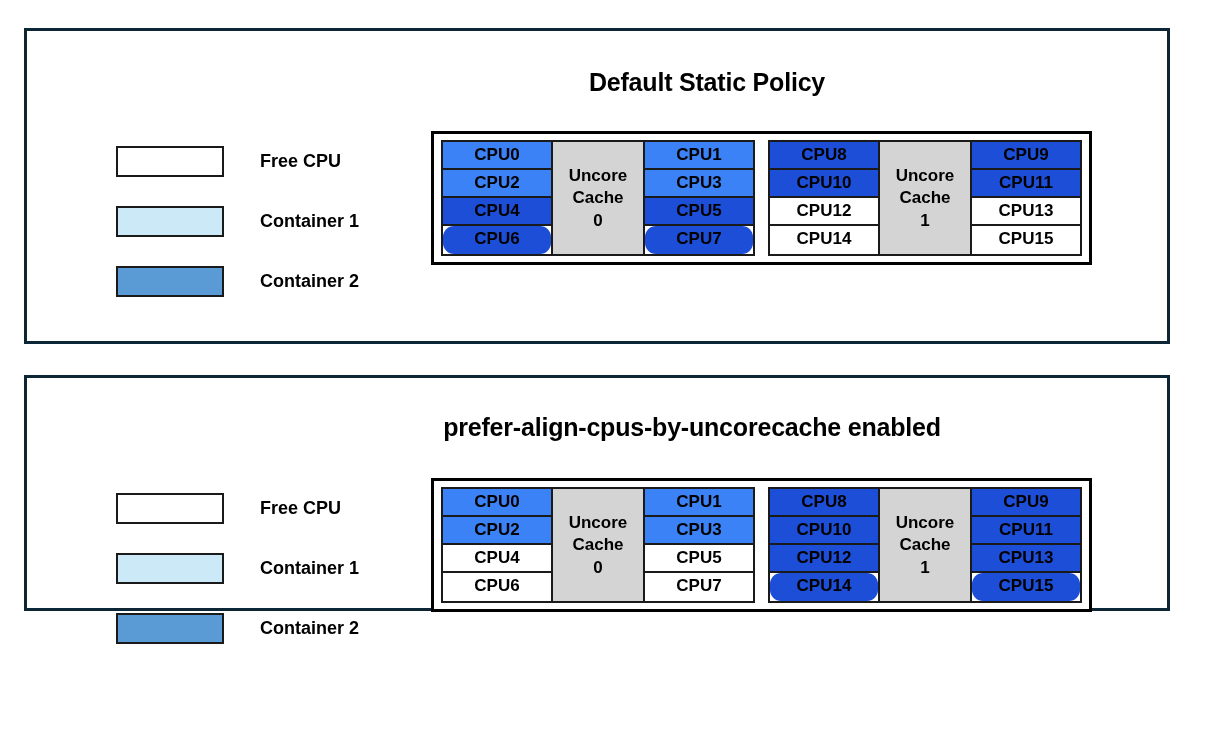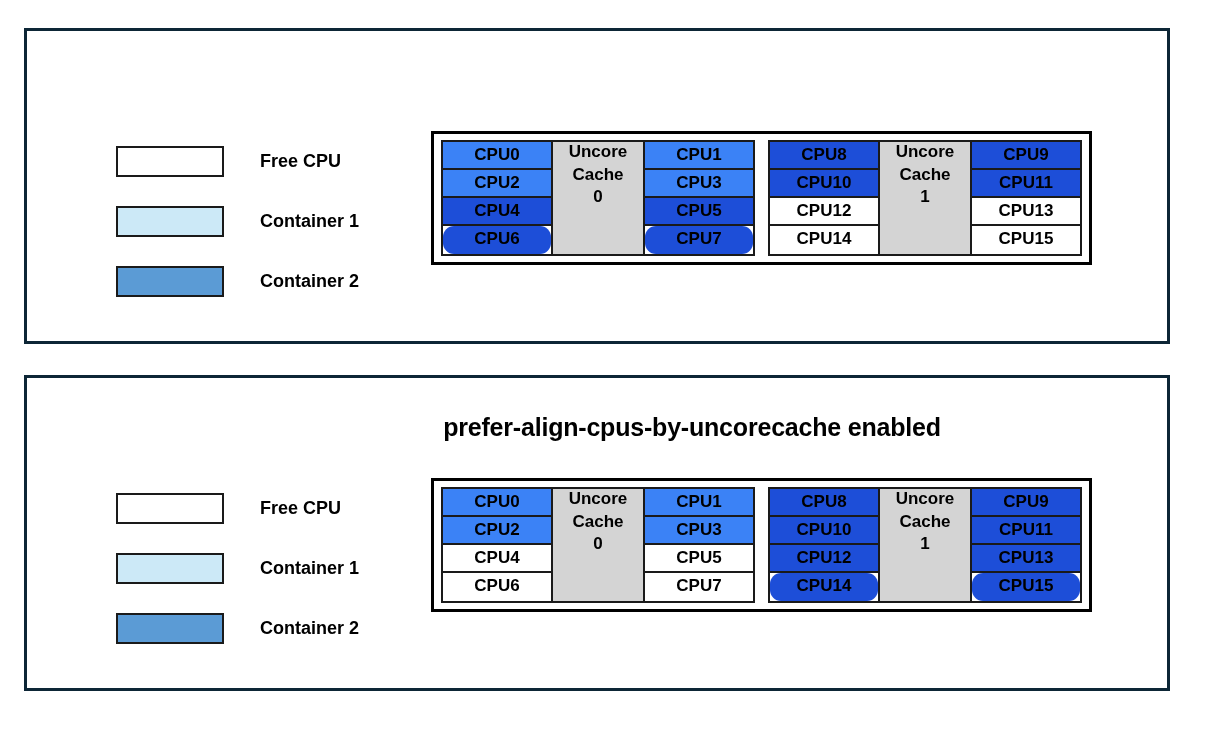--- a/index.html
+++ b/index.html
@@ -22,21 +22,21 @@
 
   
   .panel {
     position: absolute;
     left: 24px;
     width: 1146px;
     border: 3px solid #0d2636;
     background: #ffffff;
   }
   #panel-1 { top: 28px;  height: 316px; }
-  #panel-2 { top: 375px; height: 316px; }
+  #panel-2 { top: 375px; height: 236px; }
 
   
   .panel-title {
     position: absolute;
     text-align: center;
     font-weight: bold;
     color: #000000;
     letter-spacing: -0.2px;
     white-space: nowrap;
   }
@@ -121,37 +121,38 @@
   .cpu-cell.container2 { background: #1d4ed8; }
 
   .uncore-cache {
     width: 94px;
     background: #d4d4d4;
     border-left: 2px solid #1a1a1a;
     border-right: 2px solid #1a1a1a;
     display: flex;
     flex-direction: column;
     align-items: center;
-    justify-content: flex-start;
+    justify-content: center;
     gap: 3px;
   }
   .uncore-line {
     font-size: 17px;
     font-weight: bold;
     color: #000000;
     text-align: center;
     line-height: 1.15;
   }
 </style>
 </head>
 <body>
 
 <div id="root">
 
   <section class="panel" id="panel-1">
+    <h2 class="panel-title">Default Static Policy</h2>
 
     <div class="legend">
       <div class="legend-row">
         <span class="legend-swatch" style="background: rgb(255, 255, 255);"></span>
         <span class="legend-label">Free CPU</span>
       </div>
       <div class="legend-row">
         <span class="legend-swatch" style="background: rgb(204, 233, 247);"></span>
         <span class="legend-label">Container 1</span>
       </div>

